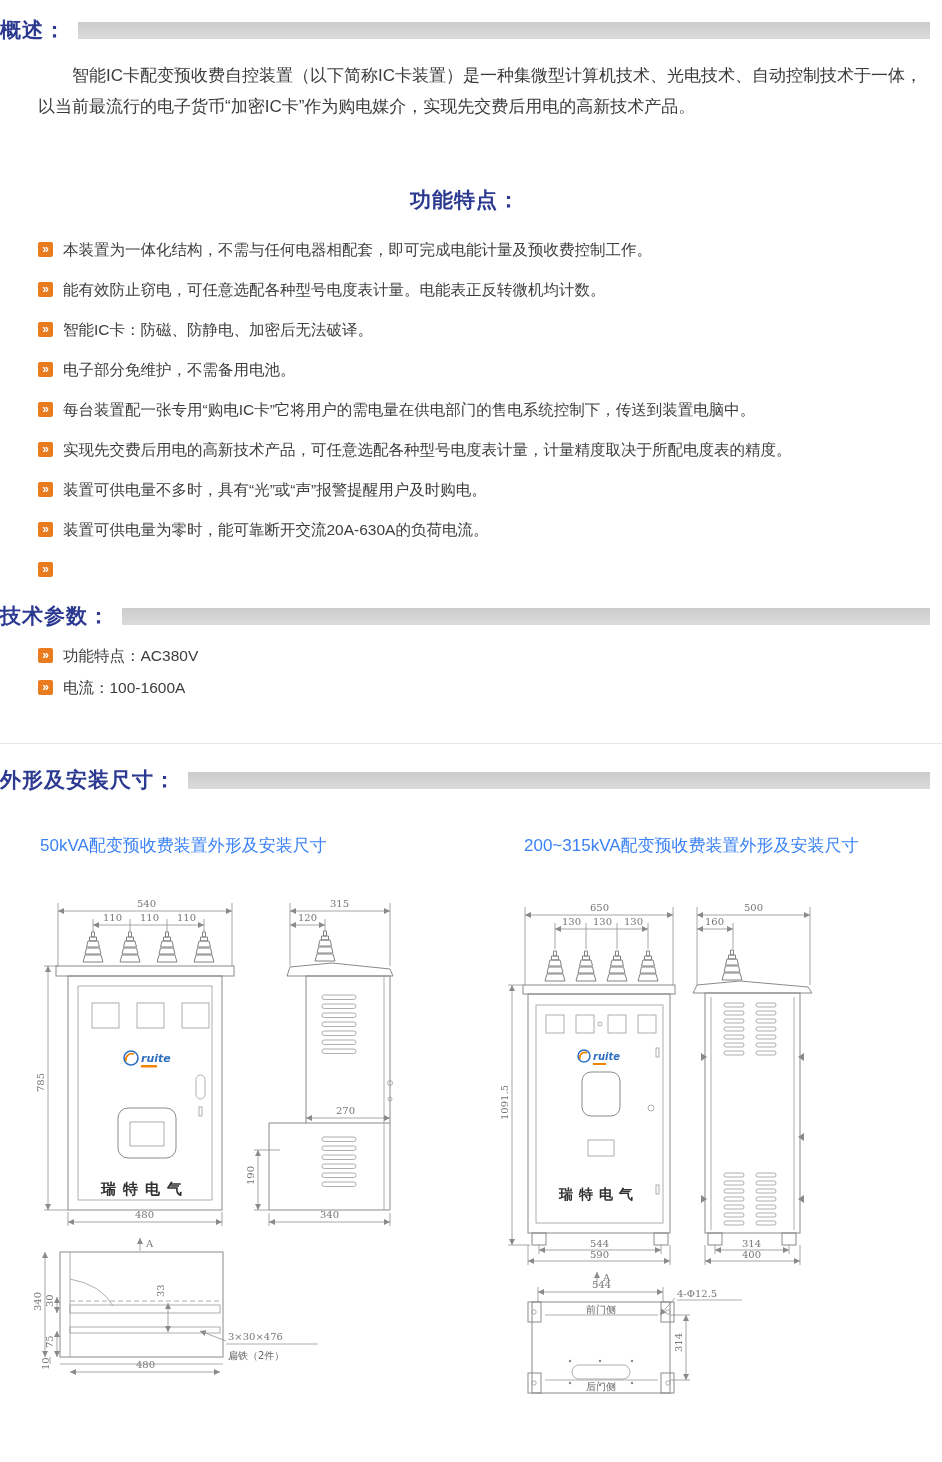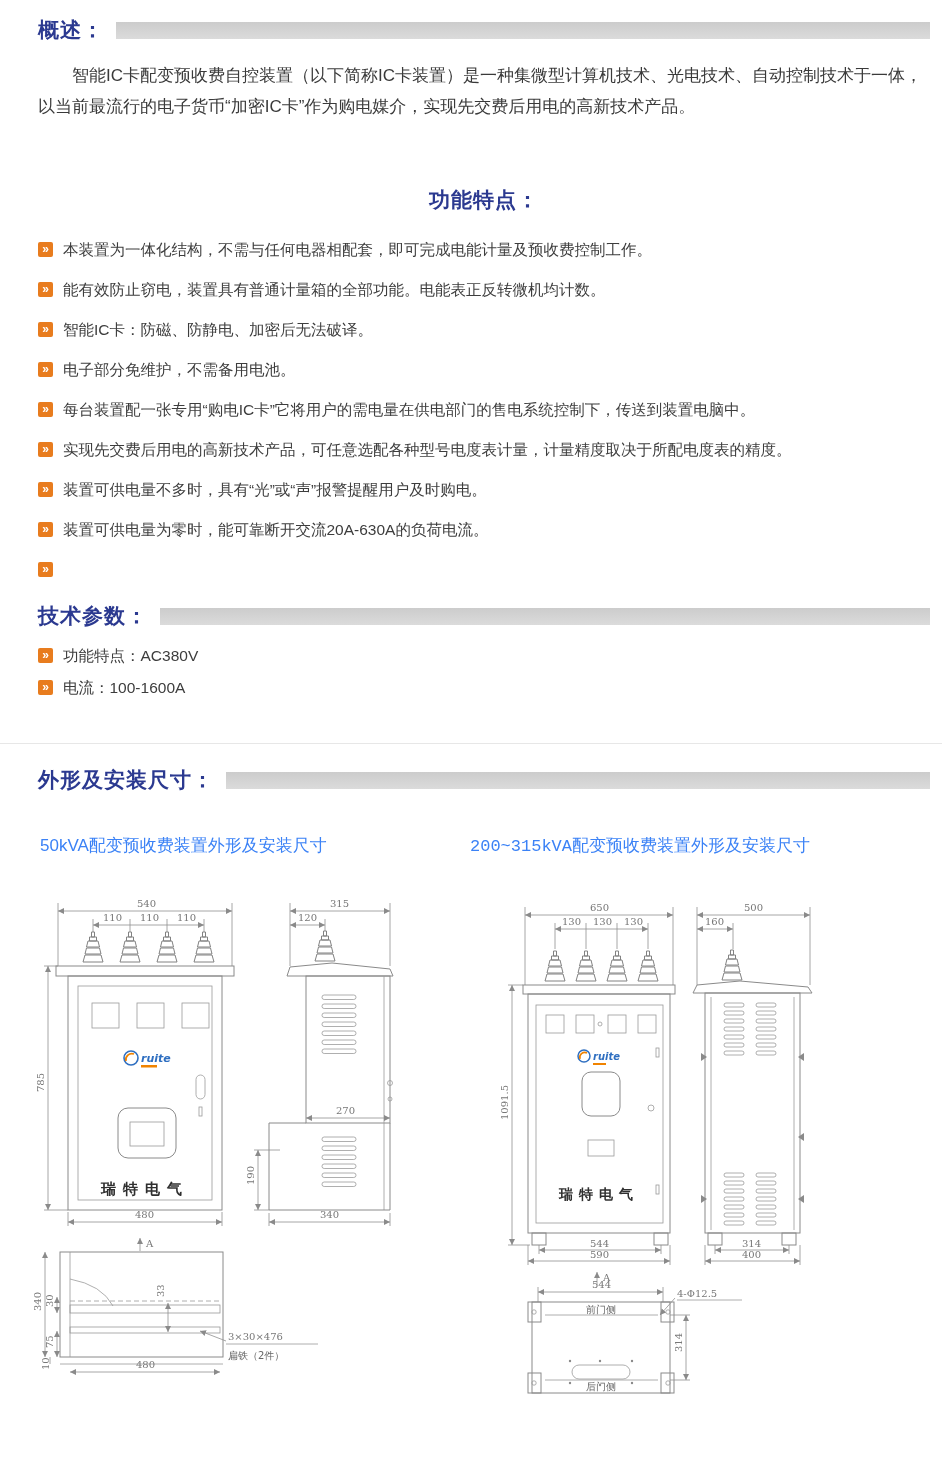--- a/index.html
+++ b/index.html
@@ -1,37 +1,37 @@
 <!DOCTYPE html>
 <html><head>
 <meta charset="utf-8">
 <style>
   html,body{margin:0;padding:0;background:#ffffff;}
   body{width:942px;min-height:1462px;position:relative;
        font-family:"Liberation Sans","DejaVu Sans",sans-serif;color:#333;}
-  .sec-head{display:flex;align-items:center;gap:12px;padding-left:38px;padding-right:12px;}
+  .sec-head{display:flex;align-items:center;gap:12px;padding-right:12px;}
   .sec-title{font-size:21px;font-weight:bold;color:#2b3990;white-space:nowrap;letter-spacing:1px;}
   .sec-bar{flex:1;height:17px;background:linear-gradient(#cccccc,#dbdbdb);}
   .overview-head{padding-top:16px;}
   .overview-text{margin:16px 14px 0 38px;font-size:17px;line-height:31px;color:#3a3a3a;text-indent:2em;}
   .features-head{margin-top:64px;flex-direction:column;}
   .feat-list{list-style:none;margin:14px 0 0 0;padding:0 12px 0 38px;}
   .feat-item{display:flex;align-items:flex-start;gap:10px;margin-bottom:20px;height:20px;}
   .bullet{flex:0 0 auto;width:15px;height:15px;margin-top:2px;background:#e87c1e;border-radius:2px;
           color:#fff;font-size:12px;font-weight:bold;line-height:15px;text-align:center;}
   .feat-text{font-size:15.5px;color:#3d3d3d;line-height:20px;white-space:nowrap;}
   .specs-head{margin-top:22px;font-family:Liberation Serif, serif;}
   .spec-list{list-style:none;margin:16px 0 0 0;padding:0 12px 0 38px;}
   .spec-item{display:flex;align-items:flex-start;gap:10px;margin-bottom:13px;height:19px;}
   .divider{border:none;border-top:1px solid #e7e7e7;margin:46px 0 0 0;}
   .dims-head{margin-top:22px;}
   .captions{position:relative;height:24px;margin-top:40px;}
   .caption{position:absolute;top:0;font-size:17px;color:#3b82f6;}
   .caption-left{left:40px;}
-  .caption-right{left:470px;font-family:Liberation Mono, monospace;}
+  .caption-right{left:524px;}
   .drawings{position:absolute;left:0;top:845px;width:942px;height:577px;text-align:center;}
   svg .ln{stroke:#8a8a8a;stroke-width:1;fill:none;}
   svg .lnt{stroke:#9a9a9a;stroke-width:0.8;fill:none;}
   svg .dim{stroke:#8f8f8f;stroke-width:0.8;fill:none;}
   svg text.dt{font-family:"DejaVu Serif","Liberation Serif",serif;font-size:10px;fill:#777;}
   svg text.cn{font-family:"DejaVu Sans","Liberation Sans",sans-serif;font-size:10px;fill:#666;}
   svg text.brand{font-family:"DejaVu Sans",sans-serif;font-weight:bold;fill:#2f2f2f;}
   svg text.logo-t{font-family:"DejaVu Sans",sans-serif;font-weight:bold;font-style:italic;fill:#2f6fc1;}
 </style>
 </head>
@@ -47,21 +47,21 @@
   <span class="sec-title">功能特点：</span>
   <span class="sec-bar"></span>
 </div>
 <ul class="feat-list">
   <li class="feat-item">
     <span class="bullet">»</span>
     <span class="feat-text">本装置为一体化结构，不需与任何电器相配套，即可完成电能计量及预收费控制工作。</span>
     </li>
   <li class="feat-item">
     <span class="bullet">»</span>
-    <span class="feat-text">能有效防止窃电，装置具有普通计量箱的全部功能。电能表正反转微机均计数。</span>
+    <span class="feat-text">能有效防止窃电，可任意选配各种型号电度表计量。电能表正反转微机均计数。</span>
     </li>
   <li class="feat-item">
     <span class="bullet">»</span>
     <span class="feat-text">智能IC卡：防磁、防静电、加密后无法破译。</span>
     </li>
   <li class="feat-item">
     <span class="bullet">»</span>
     <span class="feat-text">电子部分免维护，不需备用电池。</span>
     </li>
   <li class="feat-item">

